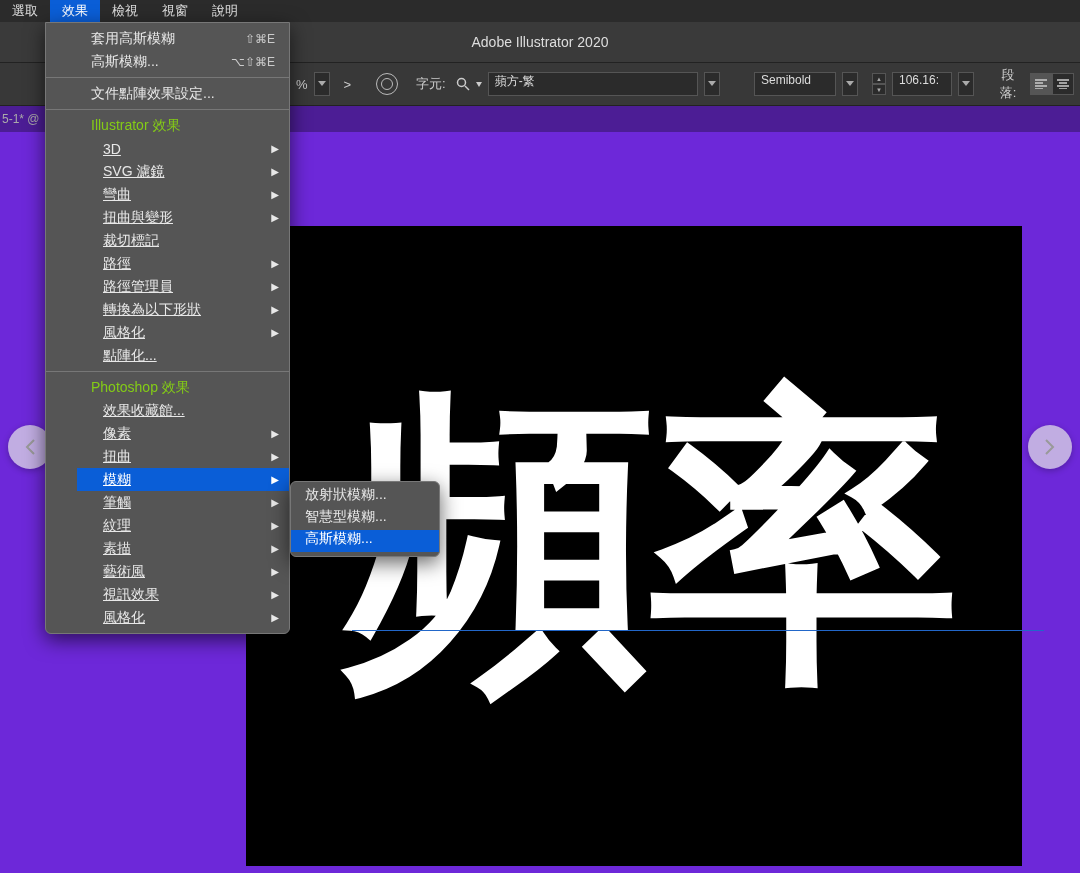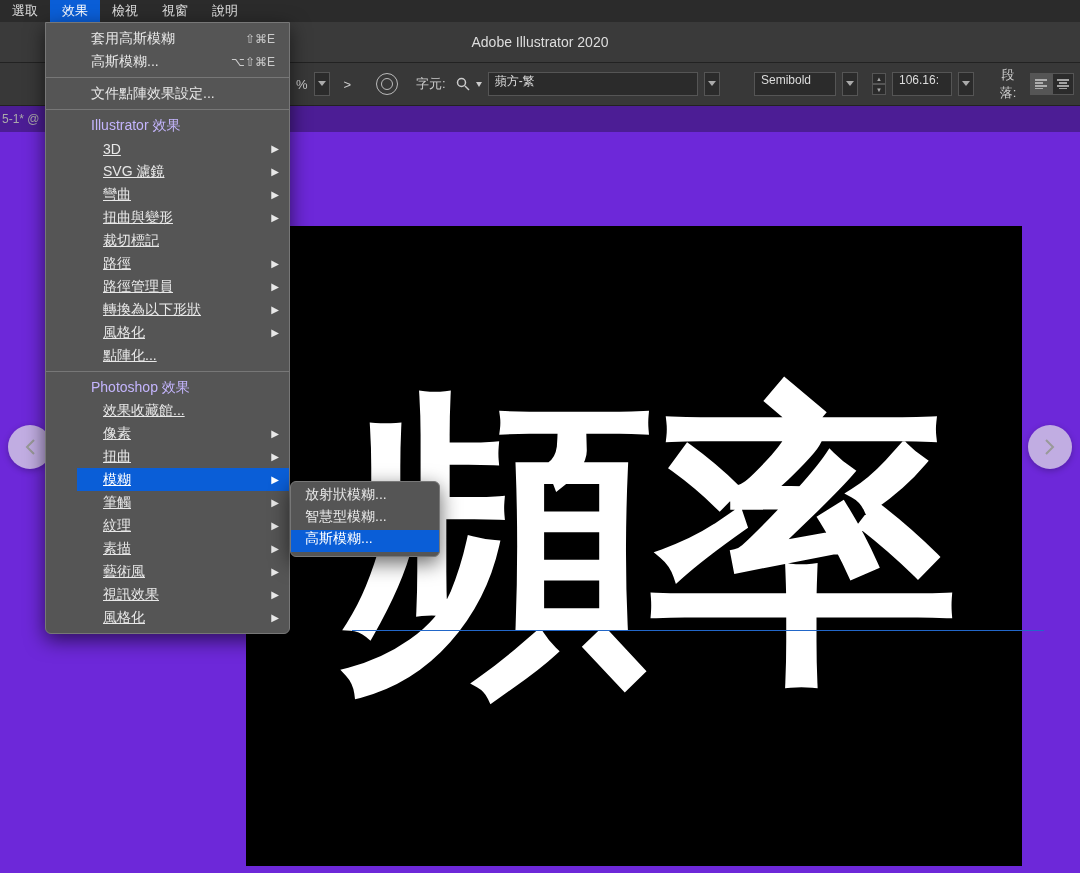--- a/index.html
+++ b/index.html
@@ -22,21 +22,21 @@
 
 .tabbar { height: 26px; background: #4c1d95; display: flex; align-items: center; color: #aaa; font-size: 12px; padding-left: 2px; }
 
 .workspace { position: absolute; top: 132px; left: 0; right: 0; bottom: 0; background: #6d28d9; }
 .canvas { position: absolute; top: 94px; left: 246px; width: 776px; height: 640px; background: #000; }
 .canvas-text { position: absolute; top: 158px; left: 98px; color: #fff; font-size: 310px; font-weight: 700; letter-spacing: -4px; line-height: 1; font-family: "PingFang TC","Heiti TC",sans-serif; }
 .baseline { position:absolute; top:404px; left:106px; width:692px; height:1px; background:#2267c9; }
 
 .dropdown { position: absolute; top: 22px; left: 45px; width: 245px; background: #555; border: 1px solid #777; border-radius: 0 0 6px 6px; box-shadow: 0 6px 20px rgba(0,0,0,0.6); color: #e8e8e8; font-size: 14px; padding: 4px 0; z-index: 100; }
 .dropdown .row { height: 23px; display: flex; align-items: center; padding: 0 14px; position: relative; margin-left: 31px; }
-.dropdown .row.disabled { color: #c4b5fd; text-align: center; }
+.dropdown .row.disabled { color: #84cc16; text-align: center; }
 .dropdown .row.highlight { background: #0a5ed7; color:#fff; }
 .dropdown .sep { height: 1px; background: #777; margin: 4px 0; }
 .dropdown .submenu-arrow { position: absolute; right: 10px; font-size: 10px; }
 .dropdown .shortcut { position: absolute; right: 14px; color: #ccc; font-size: 12px; }
 .dropdown .indent { padding-left: 26px; text-decoration: underline; }
 
 .submenu { position: absolute; top: 481px; left: 290px; width: 150px; background: #555; border: 1px solid #777; border-radius: 6px; box-shadow: 0 6px 20px rgba(0,0,0,0.6); color: #e8e8e8; font-size: 14px; padding: 4px 0; z-index: 101; }
 .submenu .row { height: 22px; display: flex; padding: 0 14px; }
 .submenu .row.highlight { background: #0a5ed7; color:#fff; }
 

